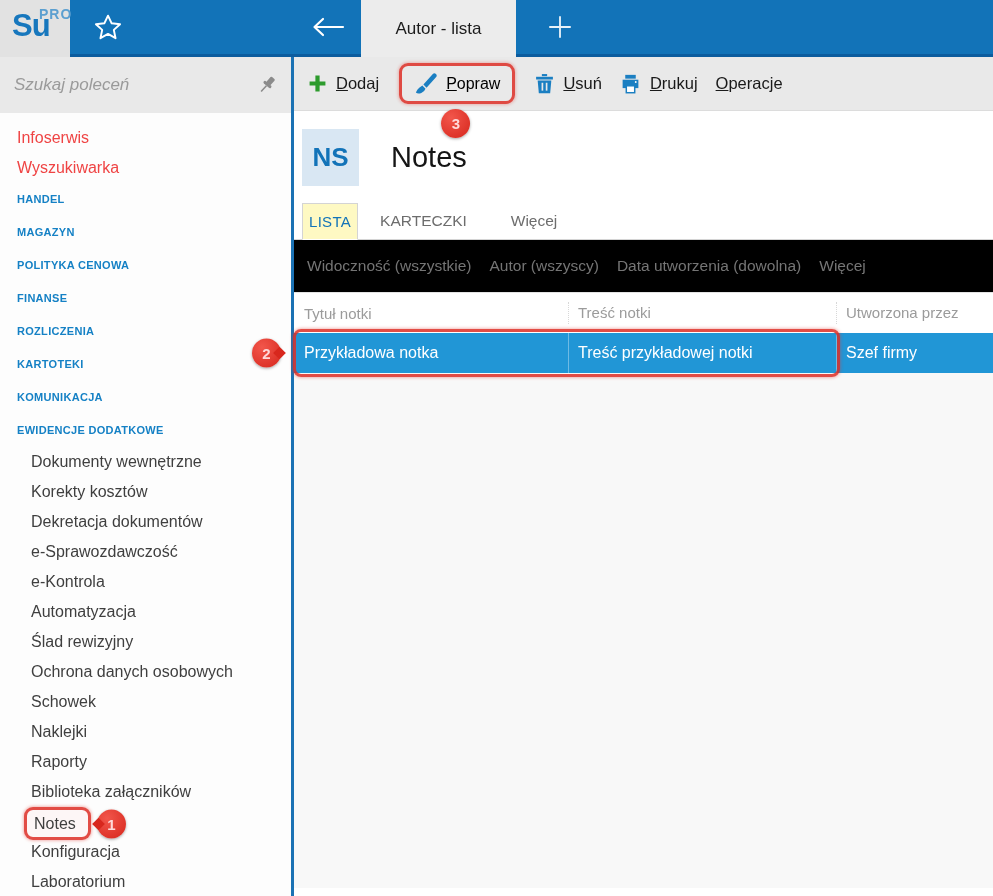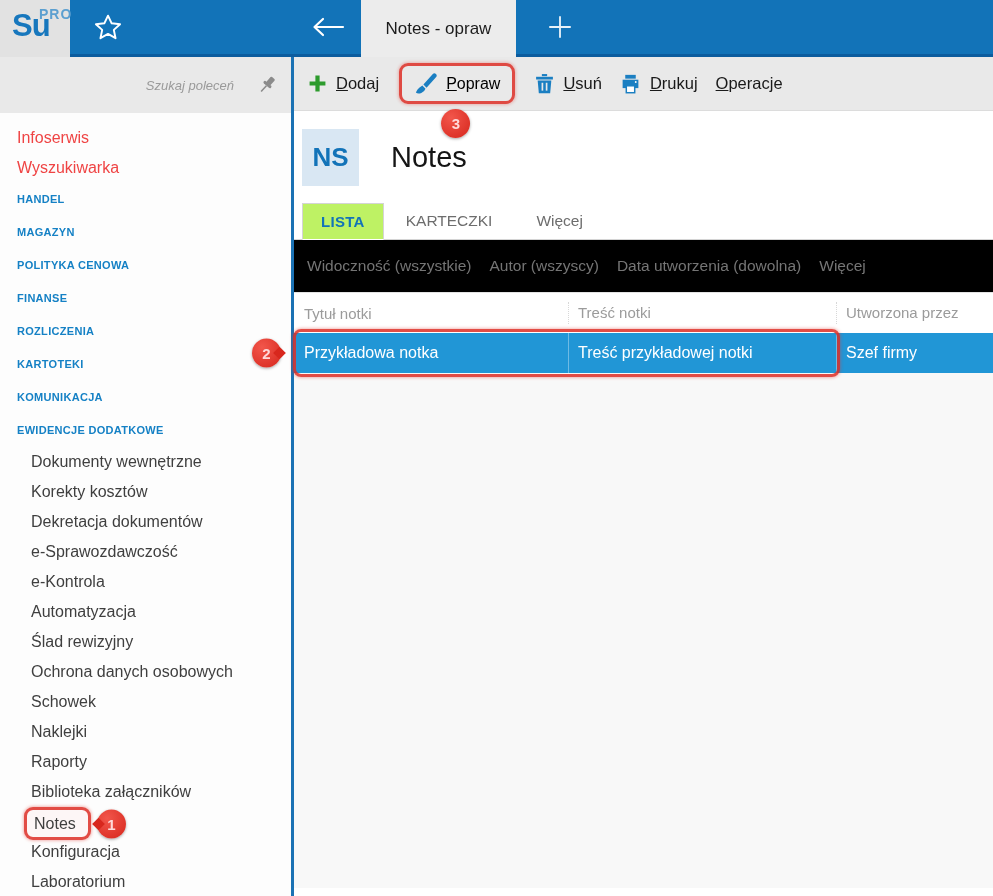--- a/index.html
+++ b/index.html
@@ -23,22 +23,22 @@
                 display:flex; align-items:center; padding-left:30px; }
 
   
   .body { flex:1; display:flex; min-height:0; }
 
   
   .sidebar { width:291px; background:#fdfdfd; display:flex; flex-direction:column; flex-shrink:0; }
   .search-row { height:56px; background:#e9e9e9; display:flex; align-items:center;
                 justify-content:space-between; padding:0 13px 0 14px; flex-shrink:0; }
   .search-input { border:none; background:transparent; outline:none; font-style:italic;
-                  font-size:13px; color:#a21caf; width:220px;
-                  font-family:"Liberation Sans","DejaVu Sans",sans-serif;text-align:right; }
+                  font-size:17px; color:#a21caf; width:220px;
+                  font-family:"Liberation Sans","DejaVu Sans",sans-serif; }
   .search-input::placeholder { color:#9a9a9a; opacity:1; }
   .nav { flex:1; padding-top:10px; overflow:hidden; }
   .nav-item   { height:30px; line-height:30px; padding-left:17px; font-size:16px; color:#ef4444; white-space:nowrap; cursor:default; }
   .nav-section{ height:33px; line-height:33px; padding-left:17px; font-size:11px; font-weight:bold; color:#1581c5; letter-spacing:.3px; white-space:nowrap; }
   .nav-sub    { height:30px; line-height:30px; padding-left:31px; font-size:16px; color:#3f3f3f; white-space:nowrap; }
   .nav-sub.notes-line { position:relative; overflow:visible; }
   .notes-wrap { position:relative; display:inline-block; margin-left:-7px; padding:0 12px 0 7px;
                 border:3px solid rgba(221,46,38,.85); border-radius:9px; line-height:27px;
                 box-shadow:0 0 3px 1px rgba(224,57,48,.35); background:#fdf6f6; }
 
@@ -55,22 +55,22 @@
                  box-shadow:0 0 3px 1px rgba(224,57,48,.3); margin:0 2px; }
 
   .header-row { height:92px; display:flex; align-items:center; padding-left:8px; flex-shrink:0; background:#fff; }
   .ns-badge { width:57px; height:57px; background:#d9e7f3; color:#1273b8; font-weight:bold;
               font-size:26px; display:flex; align-items:center; justify-content:center; }
   .page-title { margin-left:32px; font-size:29px; color:#151515; }
 
   .tabs-row { height:37px; display:flex; align-items:stretch; border-bottom:1px solid #d4d4d4;
               padding-left:8px; flex-shrink:0; background:#fff; }
   .tab { display:flex; align-items:center; padding:0 22px; font-size:15.5px; color:#6d6d6d; cursor:default; }
-  .tab.active { background:#bef264; border:1px solid #d4d4d4; border-bottom:1px solid #fff;
-                margin-bottom:-1px; color:#1273b8; font-weight:bold; font-size:15px; letter-spacing:.3px; padding:0 18px; }
+  .tab.active { background:#fef9c3; border:1px solid #d4d4d4; border-bottom:1px solid #fff;
+                margin-bottom:-1px; color:#1273b8; font-weight:normal; font-size:15px; letter-spacing:.3px; padding:0 6px; }
 
   .filters-row { height:53px; display:flex; align-items:center; gap:18px; padding-left:13px;
                  border-bottom:1px solid #e3e3e3; color:#757575; font-size:15.5px; flex-shrink:0; background:#000000; }
 
   .thead { height:40px; display:flex; align-items:center; color:#9b9b9b; font-size:15px; flex-shrink:0; background:#fff; }
   .col1 { width:274px; padding-left:10px; }
   .col2 { width:268px; padding-left:9px; }
   .col3 { flex:1; padding-left:9px; }
   .thead .col2, .thead .col3 { border-left:1px dotted #d8d8d8; height:22px; line-height:22px; }
 
@@ -113,21 +113,21 @@
           <polygon points="13,2.5 16.4,9.6 24.2,10.4 18.4,15.7 20,23.4 13,19.4 6,23.4 7.6,15.7 1.8,10.4 9.6,9.6" fill="none" stroke="#ffffff" stroke-width="1.8" stroke-linejoin="round"></polygon>
         </svg>
       </span>
       <span class="icon">
         <svg width="34" height="22" viewBox="0 0 34 22">
           <path d="M32 11 H4 M12 3 L3.5 11 L12 19" fill="none" stroke="#ffffff" stroke-width="2.2" stroke-linecap="round" stroke-linejoin="round"></path>
         </svg>
       </span>
     </div>
     <div class="tab-active">
-      <span>Notes - opraw</span>
+      <span>Autor - lista</span>
     </div>
     <div class="blue-right">
       <span class="icon">
         <svg width="28" height="28" viewBox="0 0 26 26">
           <path d="M13 3 V23 M3 13 H23" stroke="rgba(255,255,255,.9)" stroke-width="1.7"></path>
         </svg>
       </span>
     </div>
   </div>
 

